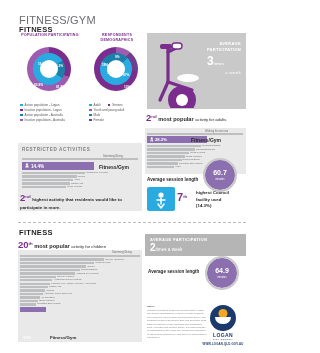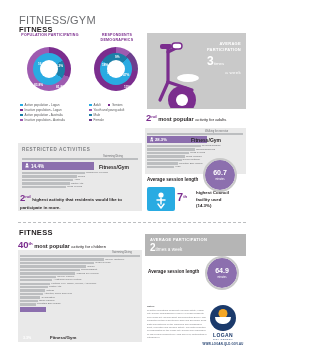--- a/index.html
+++ b/index.html
@@ -250,21 +250,21 @@
   <div style="position:absolute;left:196px;top:190px;font-size:4.4px;font-weight:bold;color:#231f20;line-height:1.5;">
     <div>highest Council</div>
     <div>facility used</div>
     <div>(14.3%)</div>
   </div>
 
   <div class="dashed" style="left:18px;top:222px;width:228px;"></div>
 
   <div class="children-head" style="left:19px;top:228px;">FITNESS</div>
   <div class="rank-line" style="left:18px;top:239px;">
-    <span class="n">40</span><span class="sup">th</span>
+    <span class="n">20</span><span class="sup">th</span>
     <span class="b">most popular</span>
     <span class="s">activity for children</span>
   </div>
 
   <div class="secbox" style="left:18px;top:250px;width:124px;height:92px;"></div>
   <div class="toplab" style="left:112px;top:251px;">Swimming/Diving</div>
   <div class="barchart" style="left:20px;top:255px;width:120px;">
     <div class="bar">
         <div class="fill" style="width:100%"></div>
       </div>

